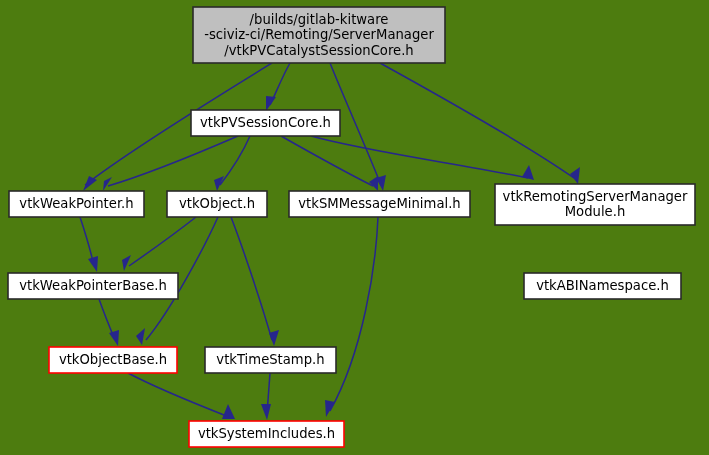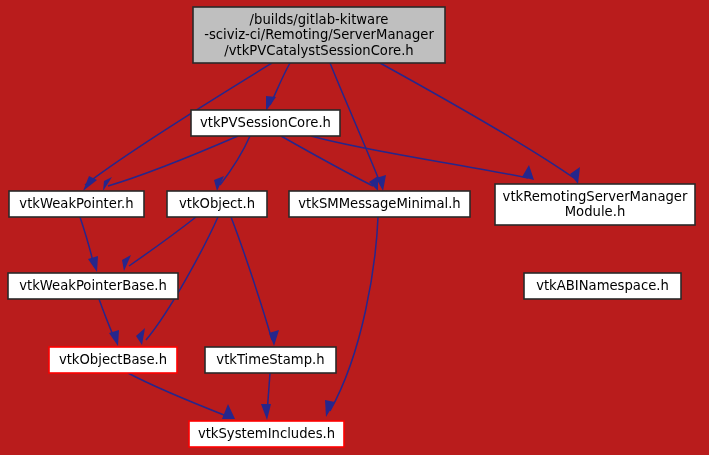--- a/index.html
+++ b/index.html
@@ -4,21 +4,21 @@
 <style>
   html, body {
     margin: 0;
     padding: 0;
     background: #ffffff;
   }
   #graph-root {
     position: relative;
     width: 709px;
     height: 455px;
-    background: #b91c1c;
+    background: #4d7c0f;
     overflow: hidden;
     font-family: "DejaVu Sans", "Liberation Sans", sans-serif;
   }
   #graph-svg {
     position: absolute;
     top: 0;
     left: 0;
     width: 709px;
     height: 455px;
   }

